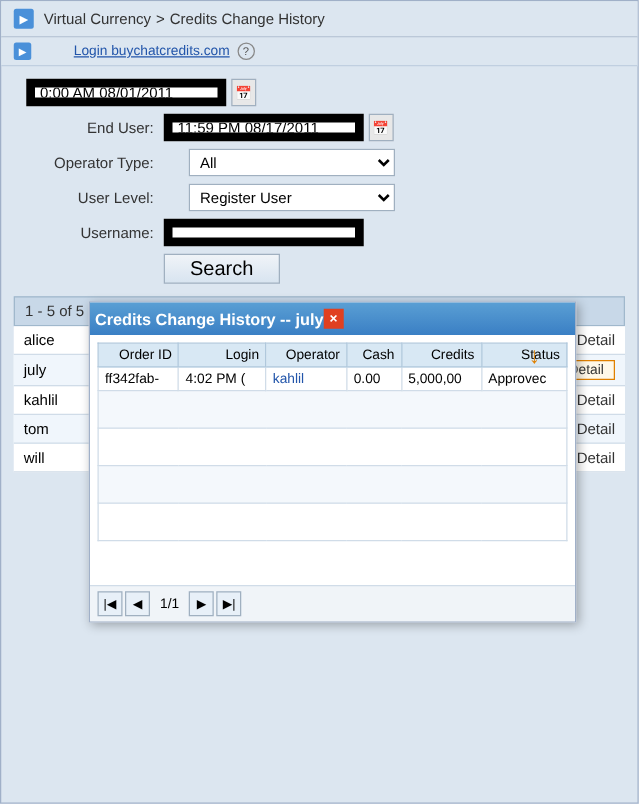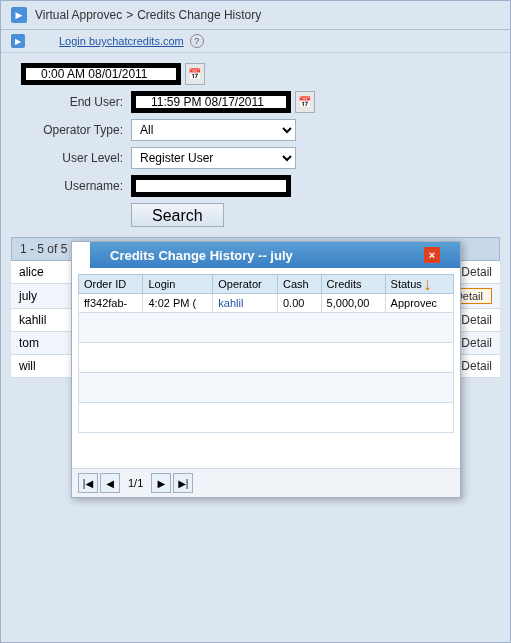--- a/index.html
+++ b/index.html
@@ -98,23 +98,23 @@
       font-size: 12px;
     }
 
     .form-input-wrap {
       display: flex;
       align-items: center;
       gap: 4px;
     }
 
     .text-input {
-      border: 5px solid #000000;
+      border: 7px solid #000000;
       background: white;
-      padding: 2px 15px;
+      padding: 2px 4px;
       font-size: 12px;
       height: 22px;
       width: 160px;
     }
 
     .calendar-btn {
       width: 20px;
       height: 22px;
       background: #e8e8e8;
       border: 1px solid #a0b0c0;
@@ -125,20 +125,21 @@
       font-size: 11px;
     }
 
     .select-input {
       border: 1px solid #a0b0c0;
       background: white;
       padding: 2px 4px;
       font-size: 12px;
       height: 22px;
       width: 165px;
+      margin-left: 20px;
     }
 
     .search-btn {
       border: 1px solid #a0b0c0;
       background: linear-gradient(to bottom, #f0f4f8, #d8e4f0);
       padding: 3px 20px;
       font-size: 16px;
       cursor: pointer;
       margin-left: 110px;
       height: 24px;
@@ -197,27 +198,25 @@
       width: 390px;
       background: white;
       border: 1px solid #a0b0c8;
       box-shadow: 2px 2px 8px rgba(0,0,0,0.3);
       z-index: 10;
     }
 
     .modal-header {
       background: linear-gradient(to bottom, #5a9fd4, #3a7fc4);
       color: white;
-      padding: 5px 20px;
-      display: flex;
-      align-items: center;
-      justify-content: space-between;
+      padding: 5px 4px;
+      display: flex;
+      align-items: center;
       font-size: 13px;
       font-weight: bold;
-      margin-left: 18px;
     }
 
     .modal-close {
       width: 16px;
       height: 16px;
       background: #e04020;
       color: white;
       border: none;
       cursor: pointer;
       display: flex;
@@ -246,21 +245,21 @@
       border-collapse: collapse;
       font-size: 11px;
     }
 
     .modal-table thead tr {
       background: #d8e8f4;
     }
 
     .modal-table th {
       padding: 3px 5px;
-      text-align: left;
+      text-align: right;
       border: 1px solid #b0c8dc;
       font-weight: normal;
       margin-top: 24px;
     }
 
     .modal-table td {
       padding: 3px 5px;
       border: 1px solid #d0dce8;
       vertical-align: top;
     }
@@ -315,21 +314,21 @@
       position: relative;
     }
   </style>
 </head>
 <body>
 
 <div class="main-panel">
 
   <div class="breadcrumb-bar">
     <span class="breadcrumb-icon">▶</span>
-    <span>Virtual Approvec</span>
+    <span>Virtual Currency</span>
     <span>&gt;</span>
     <span>Credits Change History</span>
   </div>
 
   <div class="login-bar">
     <span class="login-icon">▶</span>
     <span style="color:#2255aa;cursor:pointer;text-decoration:underline;padding-left:28px;">Login buychatcredits.com</span>
     <span class="help-badge">?</span>
   </div>
 

